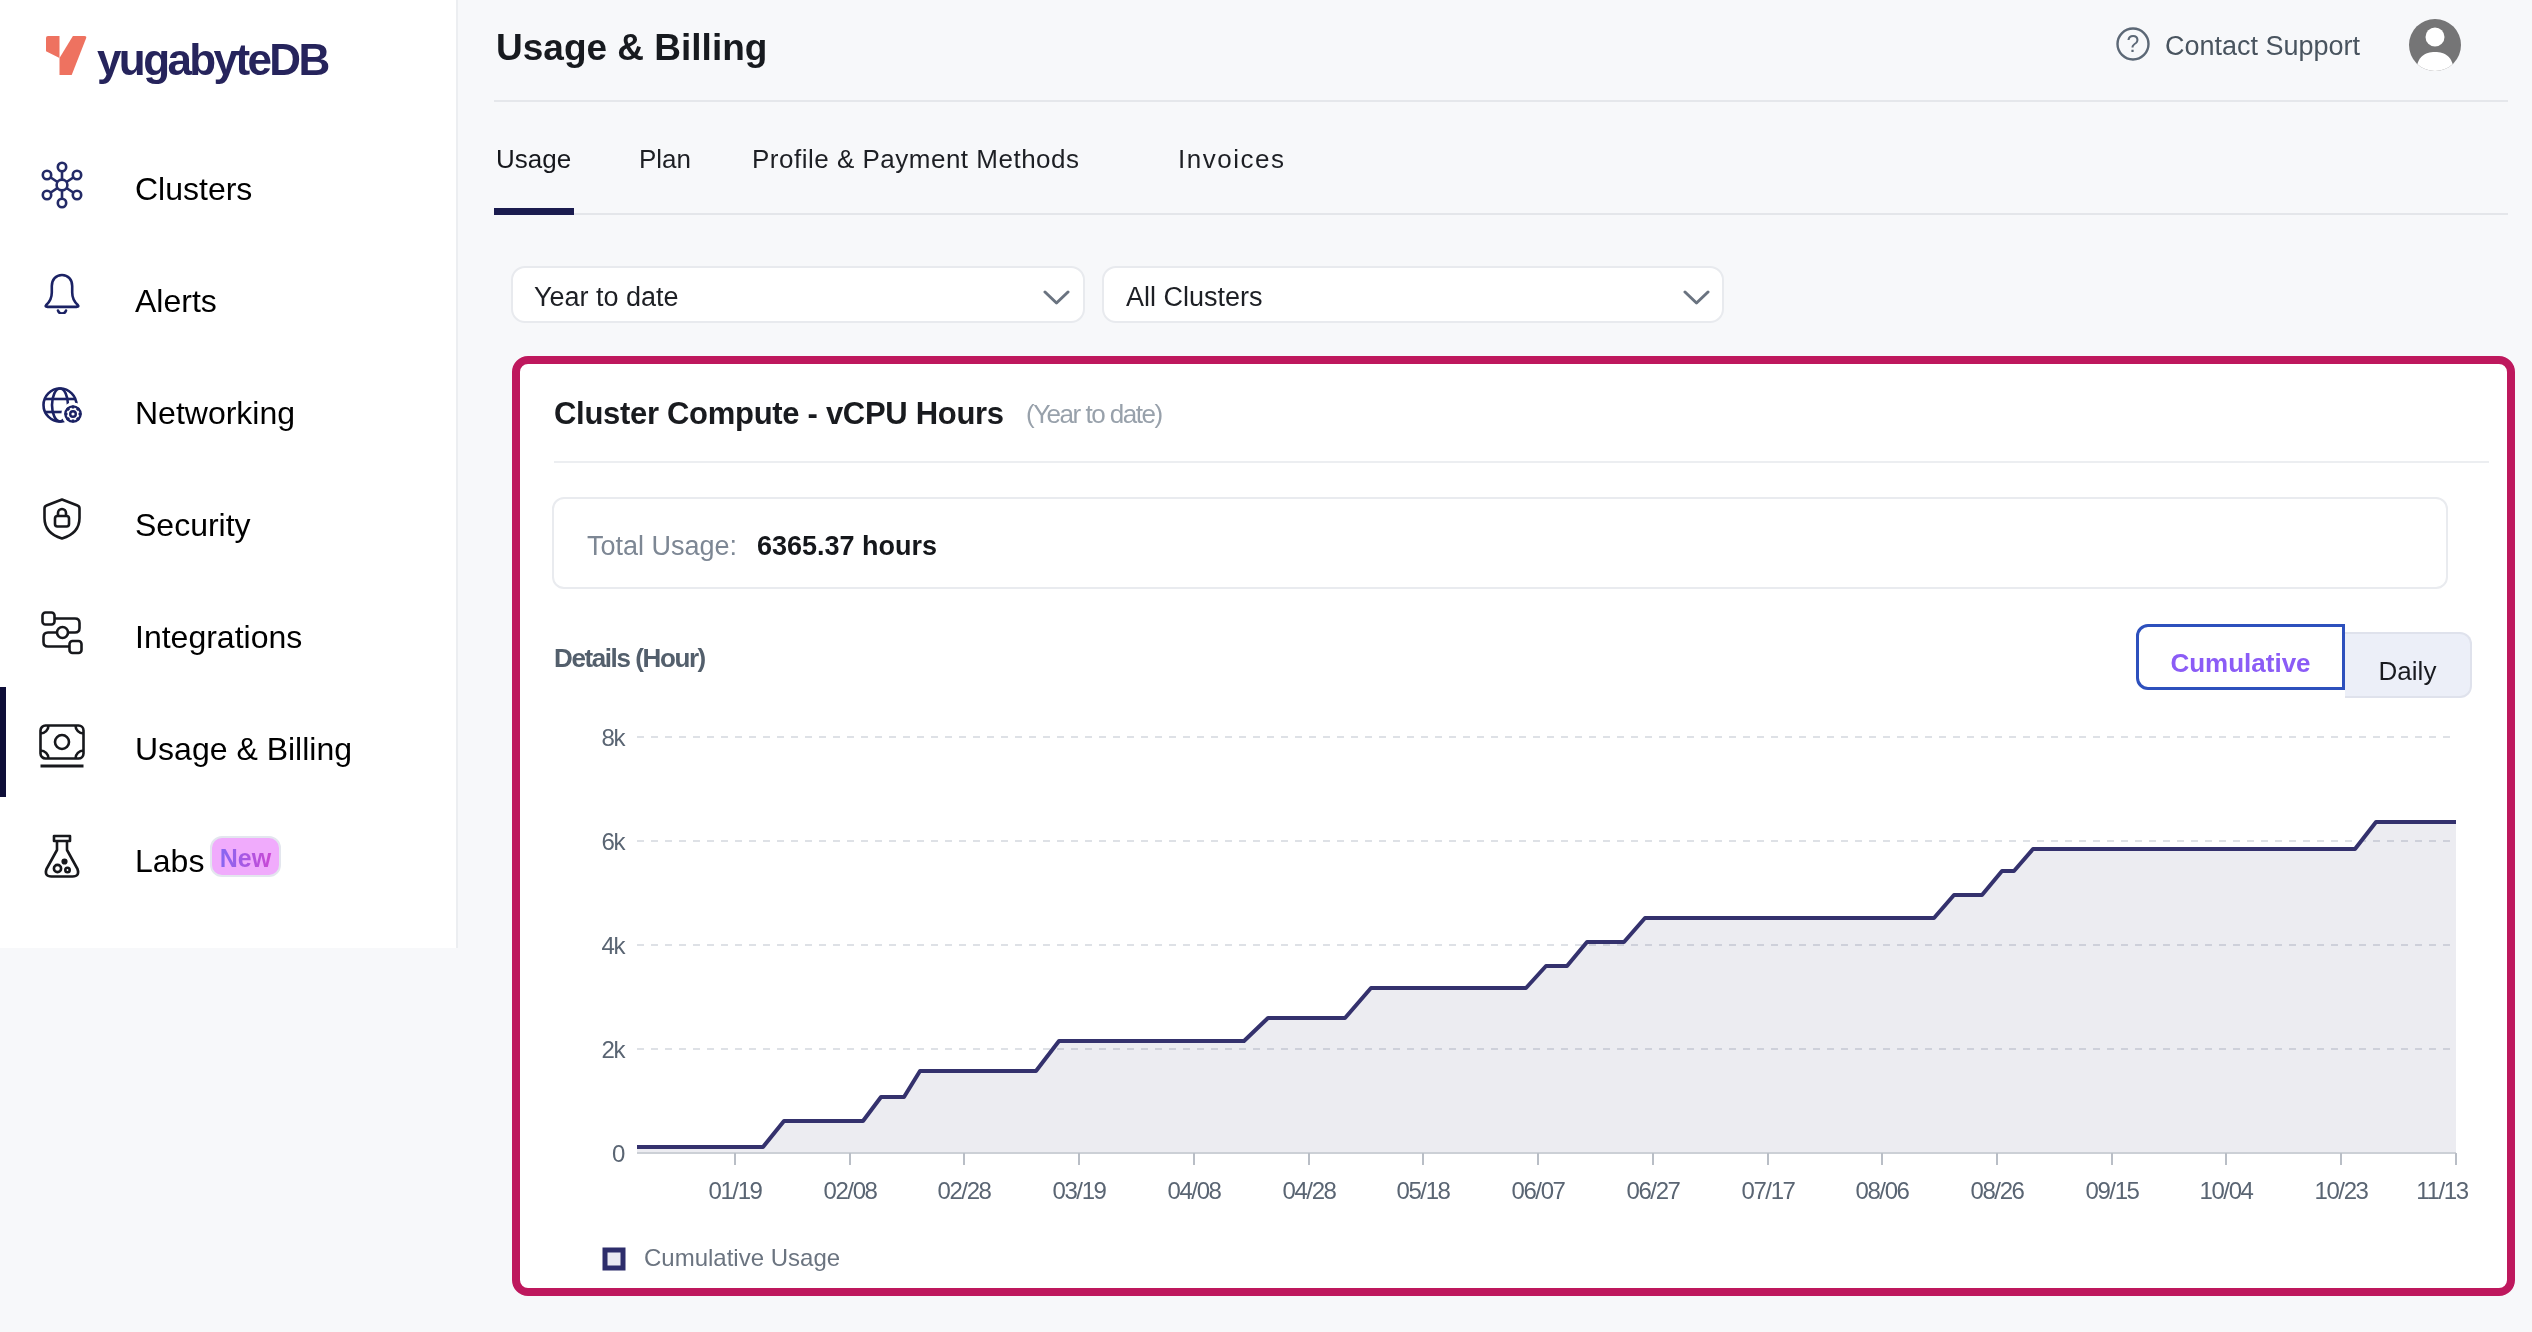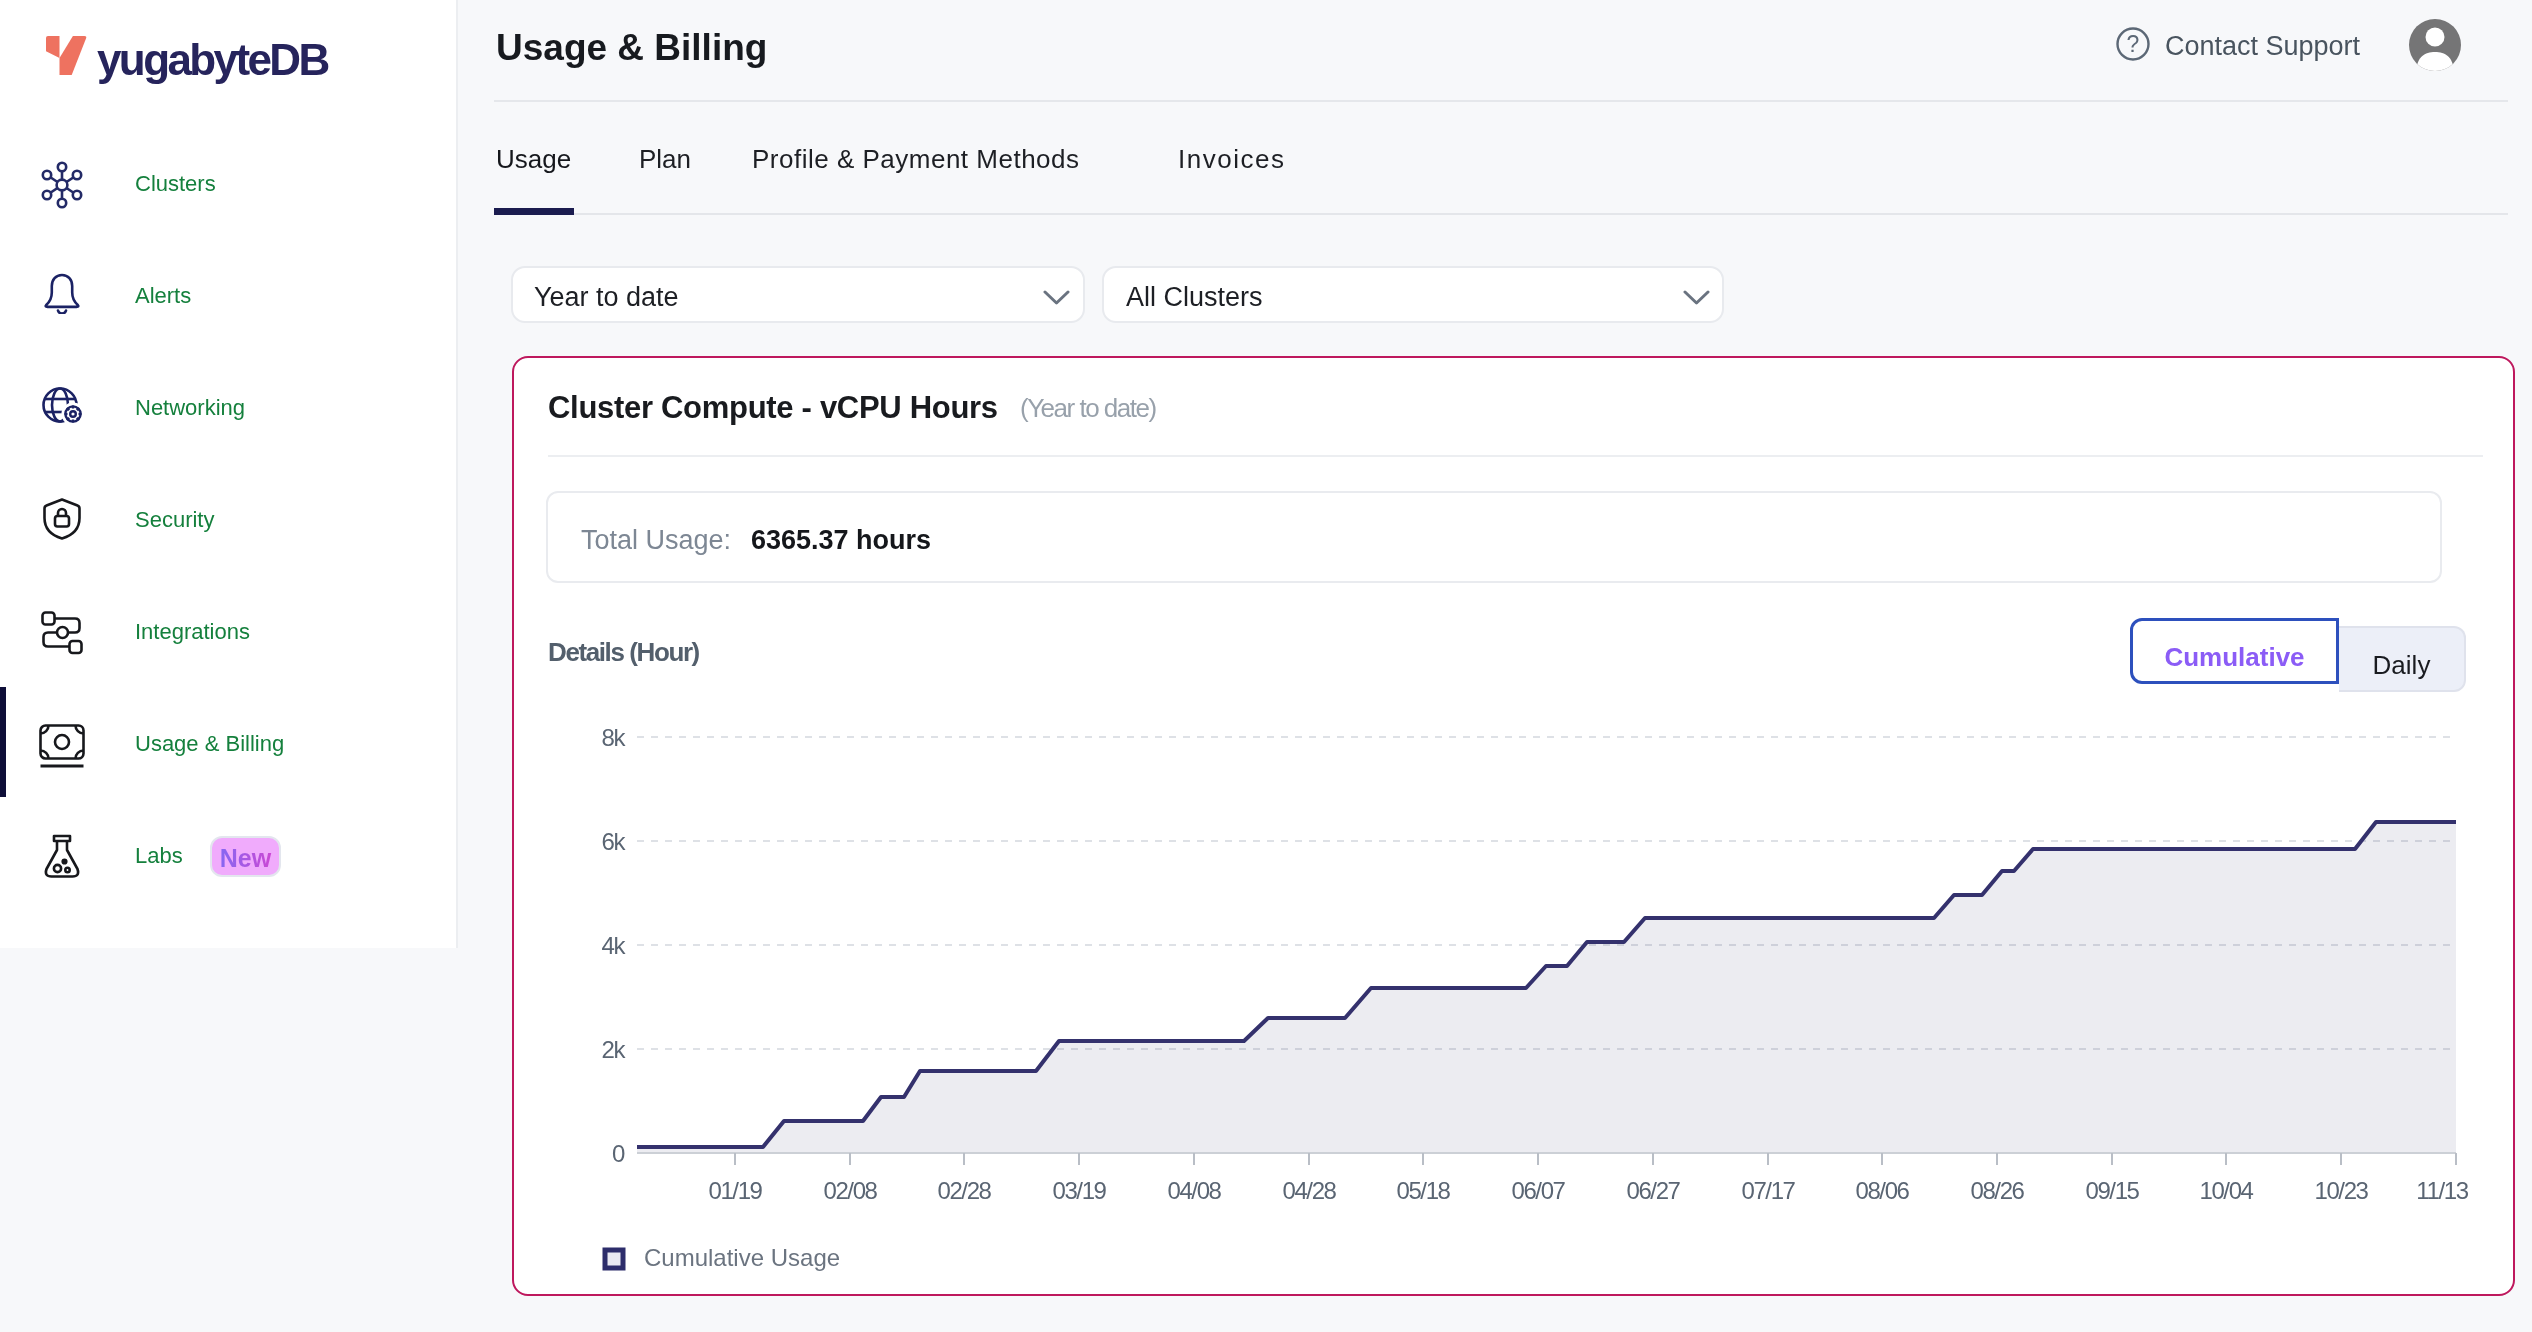--- a/index.html
+++ b/index.html
@@ -2,33 +2,33 @@
 <html><head>
 <meta charset="utf-8">
 <style>
 *{margin:0;padding:0;box-sizing:border-box}
 html,body{width:2532px;height:1332px;overflow:hidden}
 body{font-family:"Liberation Sans",sans-serif;background:#f7f8fa;position:relative}
 .abs{position:absolute}
 .t{position:absolute;line-height:1;white-space:nowrap}
 
 #sidebar{position:absolute;left:0;top:0;width:458px;height:948px;background:#ffffff;border-right:2px solid #eceef1}
-.navtext{position:absolute;left:135px;font-size:22px;color:#15803d;line-height:1;white-space:nowrap}
+.navtext{position:absolute;left:135px;font-size:32px;color:#000000;line-height:1;white-space:nowrap}
 #indicator{position:absolute;left:0;top:687px;width:6px;height:110px;background:#0e0e38}
 
 #hdivider{position:absolute;left:494px;top:100px;width:2014px;height:2px;background:#e5e7eb}
 
 .tab{position:absolute;top:146px;font-size:26px;color:#1d1f24;line-height:1;white-space:nowrap}
 #tabline{position:absolute;left:494px;top:213px;width:2014px;height:2px;background:#e4e6ea}
 #tabunderline{position:absolute;left:494px;top:208px;width:80px;height:7px;background:#1b1c4f}
 
 .dd{position:absolute;top:266px;height:57px;background:#fff;border:2px solid #e8eaee;border-radius:14px}
 .ddtext{position:absolute;top:16px;font-size:27px;color:#1d1f24;line-height:1;white-space:nowrap}
 
-#card{position:absolute;left:512px;top:356px;width:2003px;height:940px;background:#fff;border:2px solid #be185d;border-radius:16px}
+#card{position:absolute;left:512px;top:356px;width:2003px;height:940px;background:#fff;border:8px solid #be185d;border-radius:16px}
 </style>
 </head>
 <body>
 <div id="sidebar">
   <svg class="abs" style="left:46px;top:36px" width="41" height="39" viewBox="0 0 41 39">
     <path d="M0,2 Q0,0 2,0 H13.5 V21.9 L0,15.2 Z" fill="#ee7260"></path>
     <path d="M26.9,0 H38.4 Q40.8,0 40.2,2 L25.7,39 H13.5 V21.9 Z" fill="#ee7260"></path>
   </svg>
   <div class="t" style="left:97px;top:38px;font-size:44px;font-weight:bold;letter-spacing:-2.6px;color:#26245c">yugabyteDB</div>
   <div id="indicator"></div>

